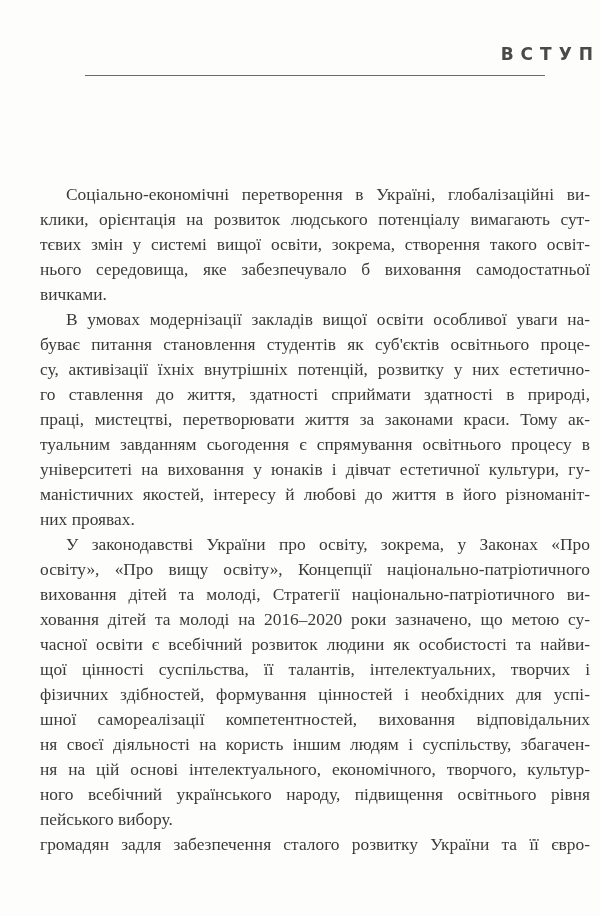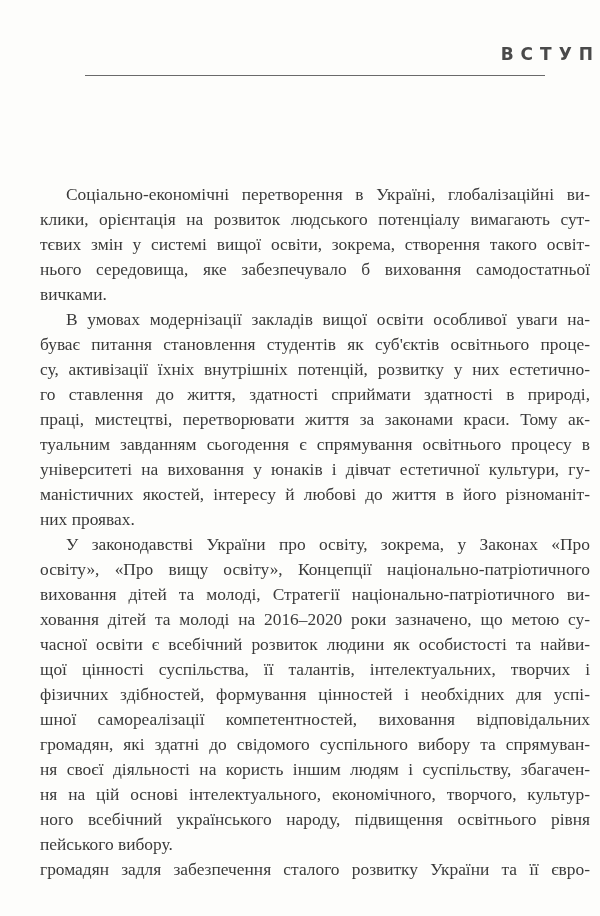--- a/index.html
+++ b/index.html
@@ -65,20 +65,19 @@
   </div>
   <div>
     <div class="line indent">У законодавстві України про освіту, зокрема, у Законах «Про</div>
     <div class="line">освіту», «Про вищу освіту», Концепції національно-патріотичного</div>
     <div class="line">виховання дітей та молоді, Стратегії національно-патріотичного ви-</div>
     <div class="line">ховання дітей та молоді на 2016–2020 роки зазначено, що метою су-</div>
     <div class="line">часної освіти є всебічний розвиток людини як особистості та найви-</div>
     <div class="line">щої цінності суспільства, її талантів, інтелектуальних, творчих і</div>
     <div class="line">фізичних здібностей, формування цінностей і необхідних для успі-</div>
     <div class="line">шної самореалізації компетентностей, виховання відповідальних</div>
-    <div class="line">громадян, які здатні до свідомого суспільного вибору та спрямуван-</div>
     <div class="line">ня своєї діяльності на користь іншим людям і суспільству, збагачен-</div>
     <div class="line">ня на цій основі інтелектуального, економічного, творчого, культур-</div>
     <div class="line">ного всебічний українського народу, підвищення освітнього рівня</div>
     <div class="line last">пейського вибору.</div>
     <div class="line">громадян задля забезпечення сталого розвитку України та її євро-</div>
   </div>
 </div>
 
 </body></html>

